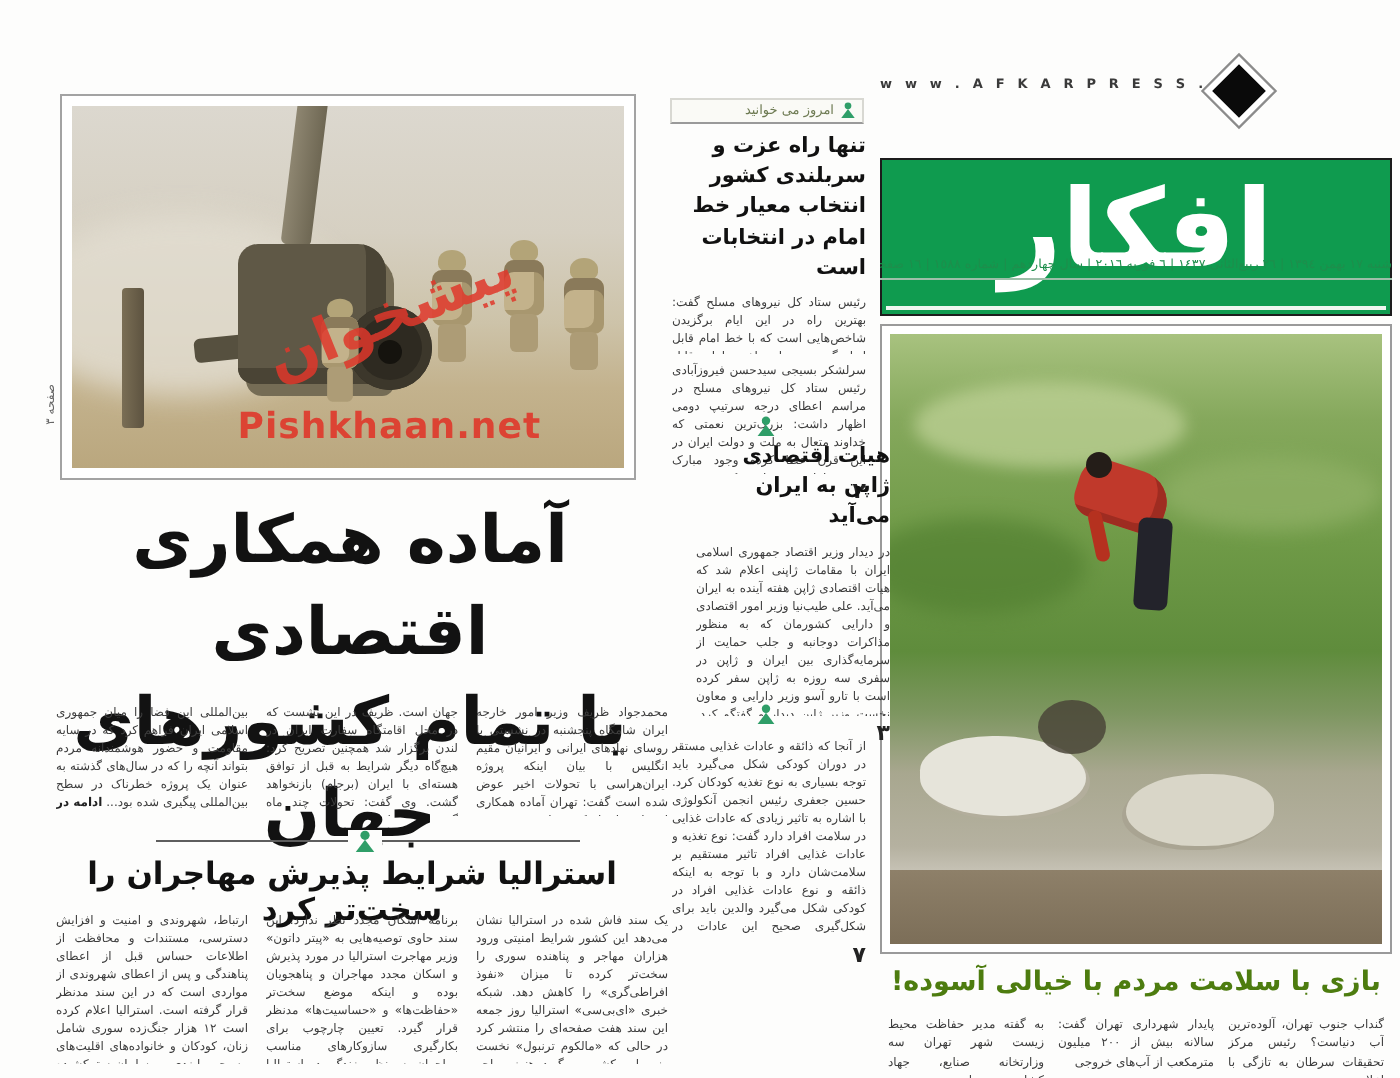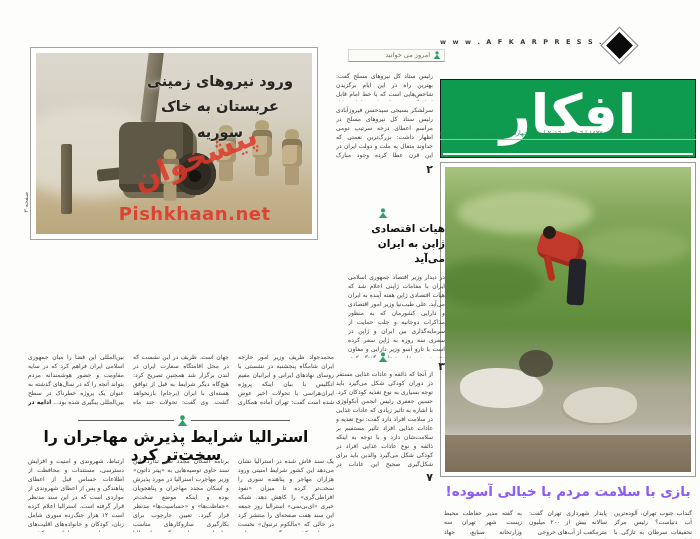--- a/index.html
+++ b/index.html
@@ -52,26 +52,26 @@
       radial-gradient(circle at 35% 15%, #3f4a33 0 4px, transparent 5px),
       radial-gradient(circle at 65% 12%, #55503f 0 4px, transparent 5px),
       linear-gradient(180deg, transparent 0%, #b8b3a0 30%, #aba globe590 100%);
   }
   .trash-big1 { left:6%; top:66%; width:34%; height:13%; background:#e6e4da; border-radius:45% 55% 50% 50%; box-shadow:2px 2px 0 #b3ae9c; }
   .trash-big2 { left:48%; top:72%; width:30%; height:12%; background:#d9d6c8; border-radius:55% 45% 50% 50%; box-shadow:-2px 2px 0 #a9a492; }
   .trash-dark { left:30%; top:60%; width:14%; height:9%; background:#4a4538; border-radius:50%; opacity:.85; }
   .dirt-strip { left:0; top:88%; width:100%; height:12%; background:linear-gradient(180deg,#8e8069,#7c6e58); }
 
   .rcaption { left:444px; top:483px; width:248px; text-align:center;
-    font-size:13.5px; font-weight:bold; color:#8b5cf6; letter-spacing:-0.5px; }
+    font-size:13.5px; font-weight:bold; color:#4d7c0f; letter-spacing:-0.5px; }
   .rcols { left:444px; top:508px; width:248px; height:31px; display:flex; gap:7px; overflow:hidden; }
   .rcols .tcol { flex:1; font-size:6px; line-height:1.55; color:#3d3d3d; text-align:justify; overflow:hidden; }
 
   
-  .today-header { left:348px; top:49px; width:97px; display:flex; align-items:center; gap:3px;
+  .today-header { left:335px; top:49px; width:97px; display:flex; align-items:center; gap:3px;
     border:1px solid #d8d8d2; background:#fafaf6; padding:1px 3px 2px; border-bottom:1px solid #9a9a9a; }
   .today-header .lbl { font-size:6.5px; color:#6d7a52; }
   .m-col { width:97px; }
   .m-headline { font-weight:bold; color:#111; font-size:10.5px; line-height:1.45; text-align:right; letter-spacing:-0.4px; }
   .m-body { font-size:6px; line-height:1.5; color:#3d3d3d; text-align:justify; overflow:hidden; }
   .pg-marker { font-size:11px; font-weight:bold; color:#222; }
   .sep-ico { display:flex; justify-content:center; }
 
   
   .lphoto-note { left:22px; top:192px; writing-mode:vertical-rl; transform:rotate(180deg);
@@ -155,20 +155,21 @@
     <span class="sep-ico">
       <svg width="8" height="8" viewBox="0 0 10 10">
           <circle cx="5" cy="2.4" r="2.1" fill="#2f9e68"></circle>
           <path d="M0.8 10 L5 4.4 L9.2 10 Z" fill="#2f9e68"></path>
         </svg>
     </span>
     <span class="lbl">امروز می خوانید</span>
   </div>
 
   <div class="abs m-col" style="left:336px; top:66px;">
+    <div class="m-headline">تنها راه عزت و سربلندی کشور انتخاب معیار خط امام در انتخابات است</div>
     <div class="m-body" style="height:30px; margin-top:5px;">رئیس ستاد کل نیروهای مسلح گفت: بهترین راه در این ایام برگزیدن شاخص‌هایی است که با خط امام قابل اندازه‌گیری و با ساخت امام قابل شناسایی است.</div>
     <div class="m-body" style="height:56px; margin-top:4px;">سرلشکر بسیجی سیدحسن فیروزآبادی رئیس ستاد کل نیروهای مسلح در مراسم اعطای درجه سرتیپ دومی اظهار داشت: بزرگ‌ترین نعمتی که خداوند متعال به ملت و دولت ایران در این قرن عطا کرده وجود مبارک حضرت امام خمینی است که همه مردم به مکتبش دلگرمند.</div>
     <div class="pg-marker" style="margin-top:2px;">٢</div>
   </div>
   <div class="abs sep-ico" style="left:378px; top:208px;">
     <svg width="10" height="10" viewBox="0 0 10 10">
         <circle cx="5" cy="2.4" r="2.1" fill="#2f9e68"></circle>
         <path d="M0.8 10 L5 4.4 L9.2 10 Z" fill="#2f9e68"></path>
       </svg>
   </div>
@@ -214,29 +215,29 @@
       <div class="soldier" style="left:88%; top:42%;">
         <div class="helmet"></div>
           <div class="body"></div>
           <div class="legs"></div>
       </div>
       <div class="soldier" style="left:44%; top:52%; transform:scale(.92);">
         <div class="helmet"></div>
           <div class="body"></div>
           <div class="legs"></div>
       </div>
-      <div class="abs lphoto-headline">
-        <div>ورود نیروهای زمینی</div>
-        <div>عربستان به خاک سوریه</div>
-      </div>
       <div class="abs wm-fa">پیشخوان</div>
       <div class="abs wm-en">Pishkhaan.net</div>
     </div>
   </div>
 
+  <div class="abs lead-headline">
+    <div>آماده همکاری اقتصادی</div>
+    <div>با تمام کشورهای جهان</div>
+  </div>
   <div class="abs lead-cols">
     <div class="tcol">محمدجواد ظریف وزیر امور خارجه ایران شامگاه پنجشنبه در نشستی با روسای نهادهای ایرانی و ایرانیان مقیم انگلیس با بیان اینکه پروژه ایران‌هراسی با تحولات اخیر عوض شده است گفت: تهران آماده همکاری اقتصادی با تمام کشورهای</div>
     <div class="tcol">جهان است. ظریف در این نشست که در محل اقامتگاه سفارت ایران در لندن برگزار شد همچنین تصریح کرد: هیچ‌گاه دیگر شرایط به قبل از توافق هسته‌ای با ایران (برجام) بازنخواهد گشت. وی گفت: تحولات چند ماه گذشته در سطح</div>
     <div class="tcol"><span>بین‌المللی این فضا را میان جمهوری اسلامی ایران فراهم کرد که در سایه مقاومت و حضور هوشمندانه مردم بتواند آنچه را که در سال‌های گذشته به عنوان یک پروژه خطرناک در سطح بین‌المللی پیگیری شده بود...</span> <span class="continue">ادامه در صفحه ٢</span></div>
   </div>
 
   <div class="abs big-sep">
     <span class="sep-ico">
       <svg width="11" height="11" viewBox="0 0 10 10">
           <circle cx="5" cy="2.4" r="2.1" fill="#2f9e68"></circle>

